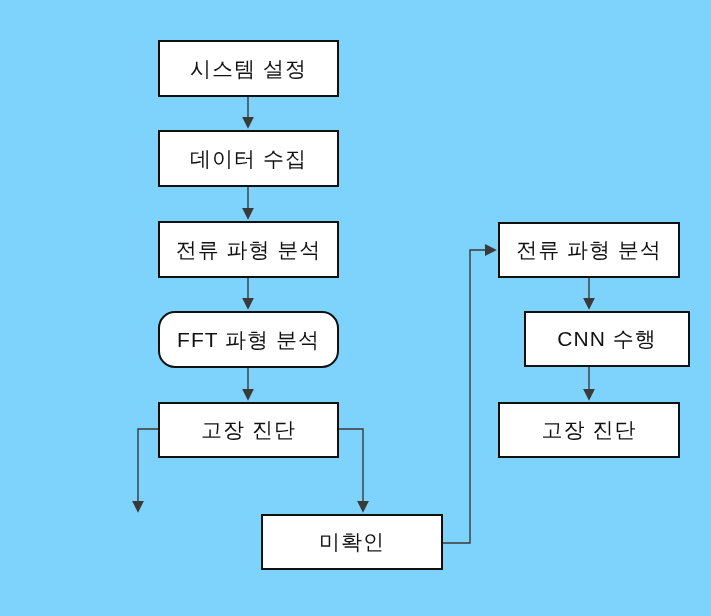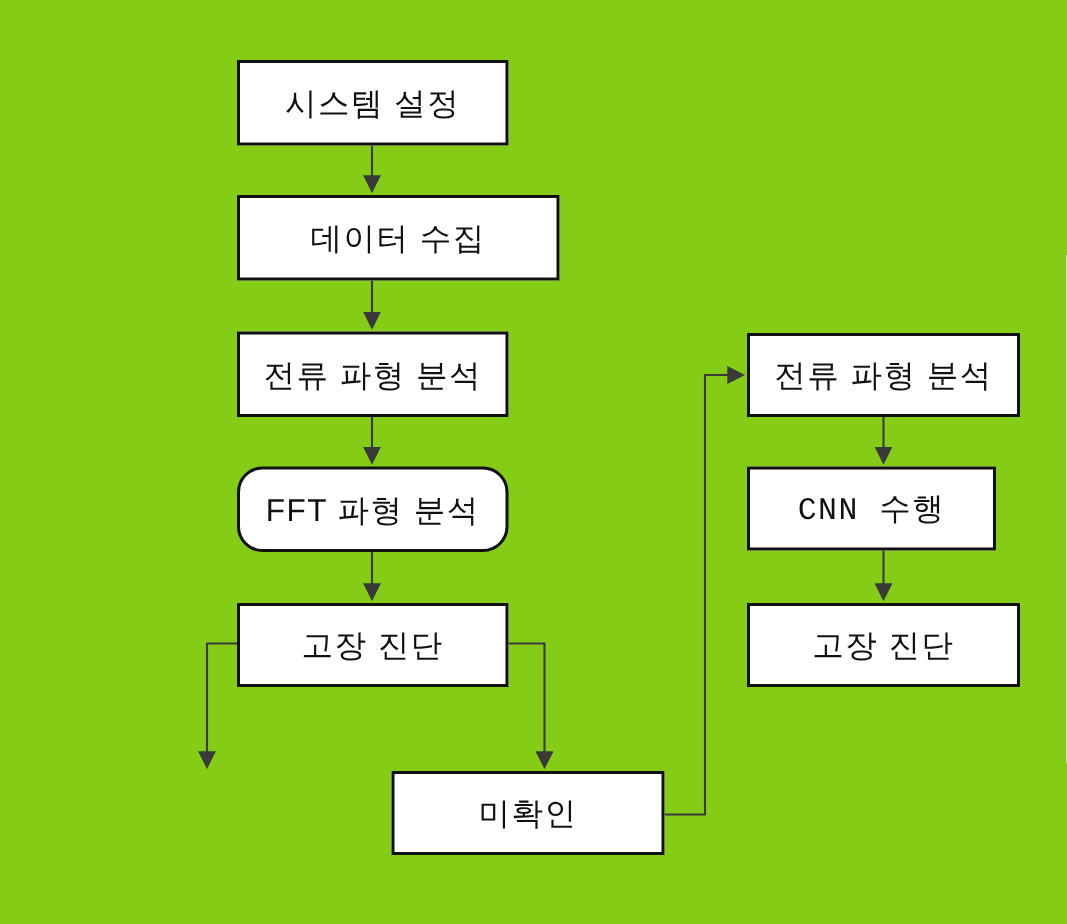--- a/index.html
+++ b/index.html
@@ -4,21 +4,21 @@
 <style>
   html, body {
     margin: 0;
     padding: 0;
     background: #ffffff;
   }
   #canvas {
     position: relative;
     width: 711px;
     height: 616px;
-    background: #84cc16;
+    background: #7dd3fc;
     font-family: "Liberation Sans", "DejaVu Sans", sans-serif;
     overflow: hidden;
   }
   #connectors {
     position: absolute;
     left: 0;
     top: 0;
     width: 711px;
     height: 616px;
   }
@@ -30,30 +30,30 @@
     display: flex;
     align-items: center;
     justify-content: center;
     font-size: 21px;
     color: #111111;
     letter-spacing: 1px;
     white-space: nowrap;
   }
   
   .n1  { left: 158px; top: 40px;  width: 181px; height: 57px; }
-  .n2  { left: 158px; top: 130px; width: 215px; height: 57px; }
+  .n2  { left: 158px; top: 130px; width: 181px; height: 57px; }
   .n3  { left: 158px; top: 221px; width: 181px; height: 57px; }
   .n4  { left: 158px; top: 311px; width: 181px; height: 57px; border-radius: 17px; }
   .n5  { left: 158px; top: 402px; width: 181px; height: 56px; }
   
   .n6  { left: 48px;  top: 514px; width: 180px; height: 56px; }
   .n7  { left: 261px; top: 514px; width: 182px; height: 56px; }
   
   .n8  { left: 498px; top: 222px; width: 182px; height: 56px; }
-  .n9  { left: 498px; top: 311px; width: 166px; height: 56px; font-family: Liberation Mono, monospace; }
+  .n9  { left: 524px; top: 311px; width: 166px; height: 56px; }
   .n10 { left: 498px; top: 402px; width: 182px; height: 56px; }
 </style>
 </head>
 <body>
 
 <div id="canvas">
 
   <svg id="connectors" viewBox="0 0 711 616" xmlns="http://www.w3.org/2000/svg">
     <defs>
       <marker id="arrow" viewBox="0 0 10 10" refX="8.5" refY="5" markerWidth="8.5" markerHeight="8.5" orient="auto-start-reverse">

